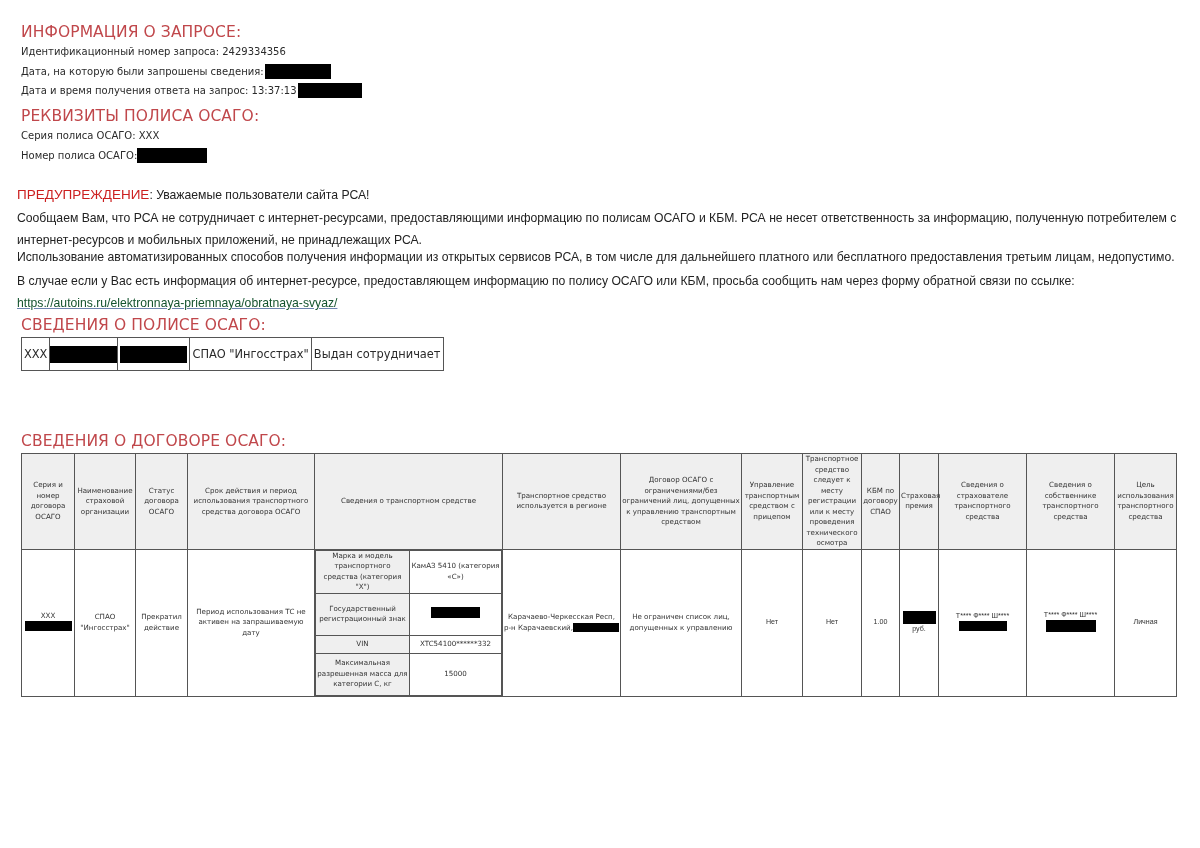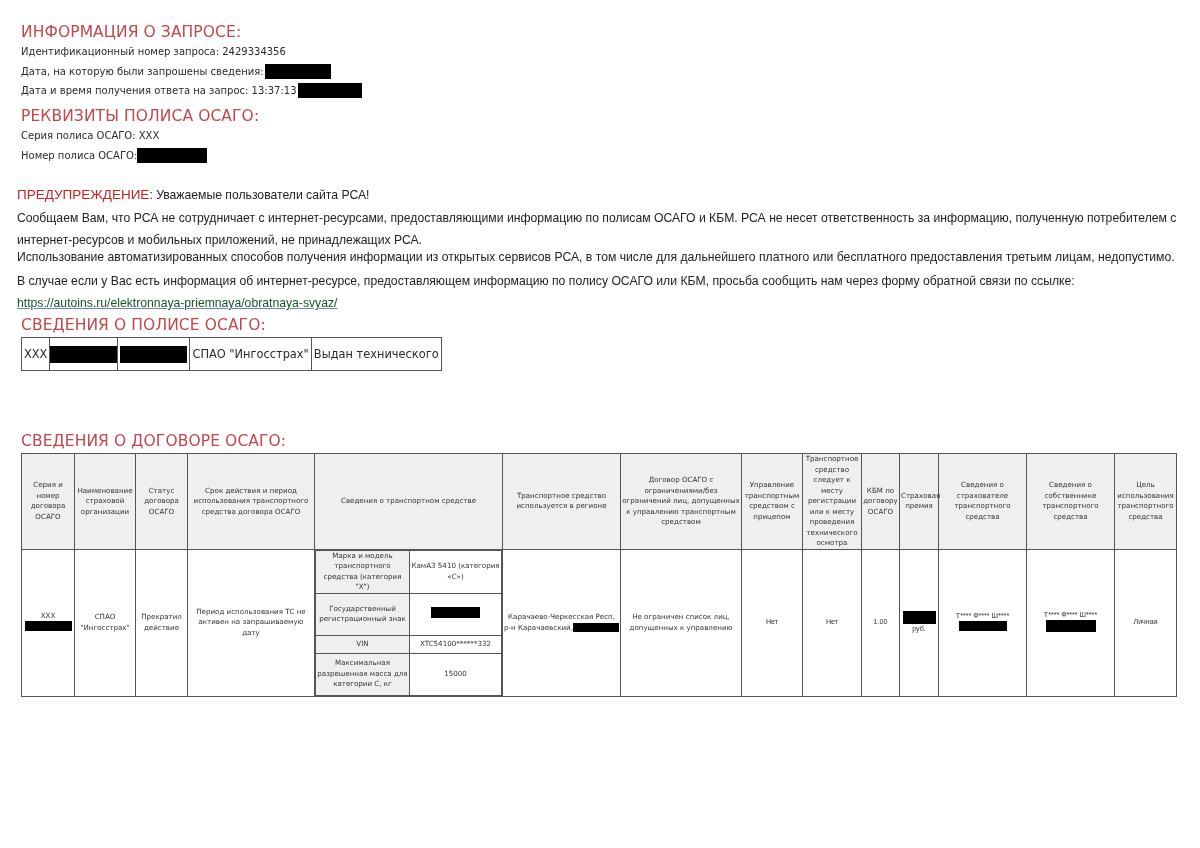--- a/index.html
+++ b/index.html
@@ -65,21 +65,21 @@
 <div class="warn" style="top:270px;"><span>В случае если у Вас есть информация об интернет-ресурсе, предоставляющем информацию по полису ОСАГО или КБМ, просьба сообщить нам через форму обратной связи по ссылке: </span><a class="link">https://autoins.ru/elektronnaya-priemnaya/obratnaya-svyaz/</a></div>
 
 <div class="h" style="top:316px;">СВЕДЕНИЯ О ПОЛИСЕ ОСАГО:</div>
 <table id="policy-table">
   <tbody>
   <tr>
     <td>ХХХ</td>
     <td style="padding:0;"><span class="redact" style="width:67px;height:17px;vertical-align:middle;"></span></td>
     <td><span class="redact" style="width:67px;height:17px;vertical-align:middle;"></span></td>
     <td>СПАО "Ингосстрах"</td>
-    <td>Выдан технического</td>
+    <td>Выдан сотрудничает</td>
   </tr>
 </tbody>
   </table>
 
 <div class="h" style="top:432px;">СВЕДЕНИЯ О ДОГОВОРЕ ОСАГО:</div>
 <table id="contract-table">
   <colgroup>
     <col style="width:53px">
       <col style="width:61px">
       <col style="width:52px">
@@ -99,21 +99,21 @@
       <tr>
     <th>Серия и номер договора ОСАГО</th>
     <th>Наименование страховой организации</th>
     <th>Статус договора ОСАГО</th>
     <th>Срок действия и период использования транспортного средства договора ОСАГО</th>
     <th>Сведения о транспортном средстве</th>
     <th>Транспортное средство используется в регионе</th>
     <th>Договор ОСАГО с ограничениями/без ограничений лиц, допущенных к управлению транспортным средством</th>
     <th>Управление транспортным средством с прицепом</th>
     <th>Транспортное средство следует к месту регистрации или к месту проведения технического осмотра</th>
-    <th>КБМ по договору ОСАГО</th>
+    <th>КБМ по договору СПАО</th>
     <th>Страховая премия</th>
     <th>Сведения о страхователе транспортного средства</th>
     <th>Сведения о собственнике транспортного средства</th>
     <th>Цель использования транспортного средства</th>
   </tr>
   <tr class="body-row">
     <td>
       <div>ХХХ</div>
       <span class="redact" style="width:47px;height:10px;"></span>
     </td>

